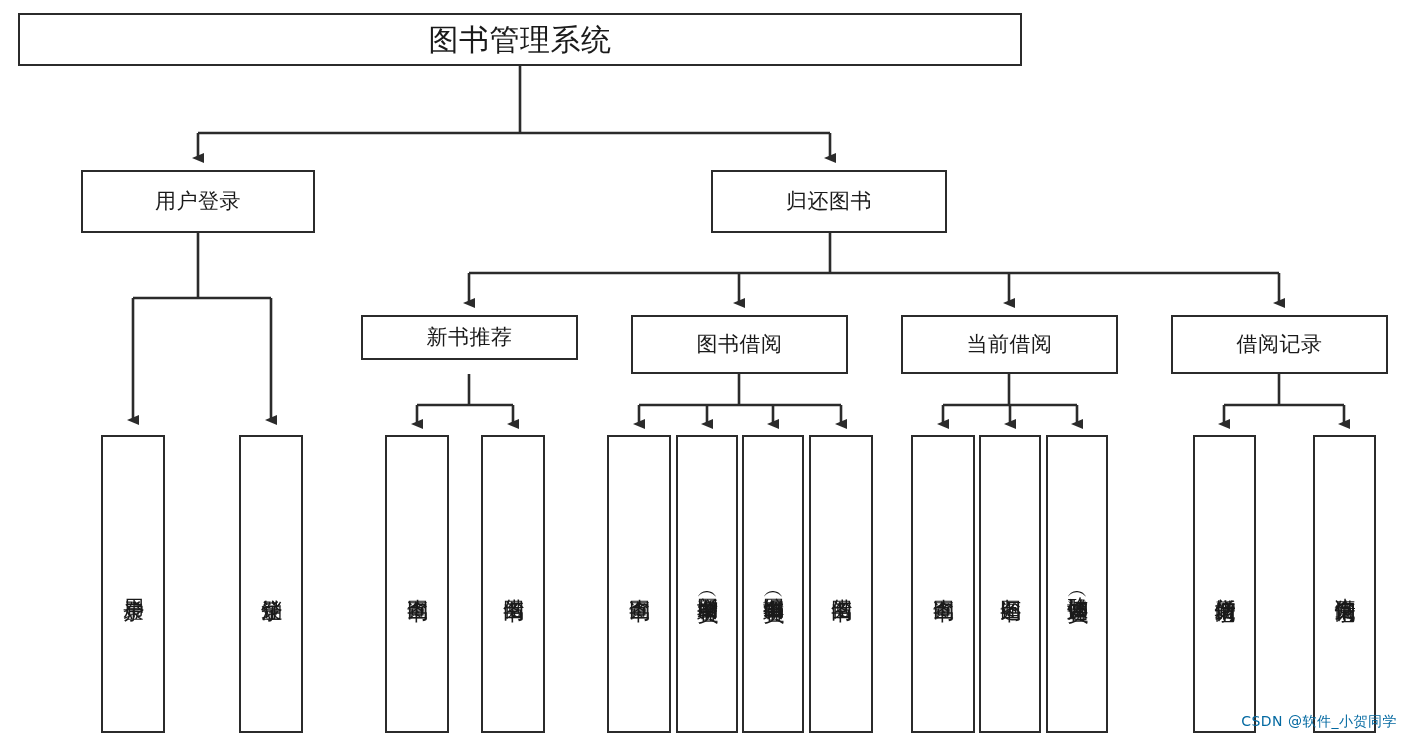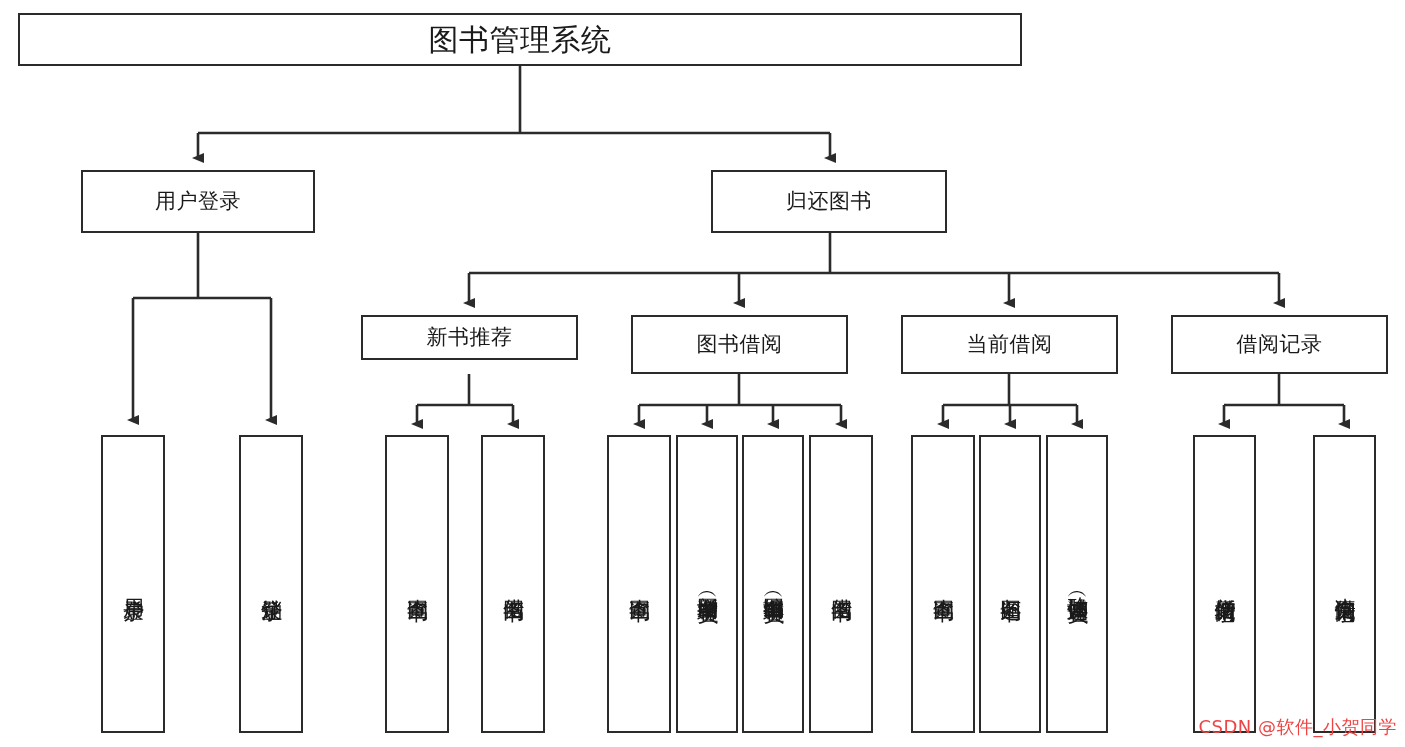--- a/index.html
+++ b/index.html
@@ -61,23 +61,23 @@
     writing-mode: vertical-rl;
     text-orientation: upright;
     font-size: 21px;
     line-height: 1.22;
     letter-spacing: 1px;
     max-height: 100%;
   }
   #watermark {
     position: absolute;
     right: 8px;
-    bottom: 8px;
-    font-size: 18px;
-    color: #ef4444;
+    bottom: 16px;
+    font-size: 14px;
+    color: #0369a1;
     letter-spacing: 0.5px;
     white-space: nowrap;
   }
 </style>
 </head>
 <body>
 
 <div id="diagram-root">
 
   <svg id="edges-layer" viewBox="0 0 1405 747" width="1405" height="747">

